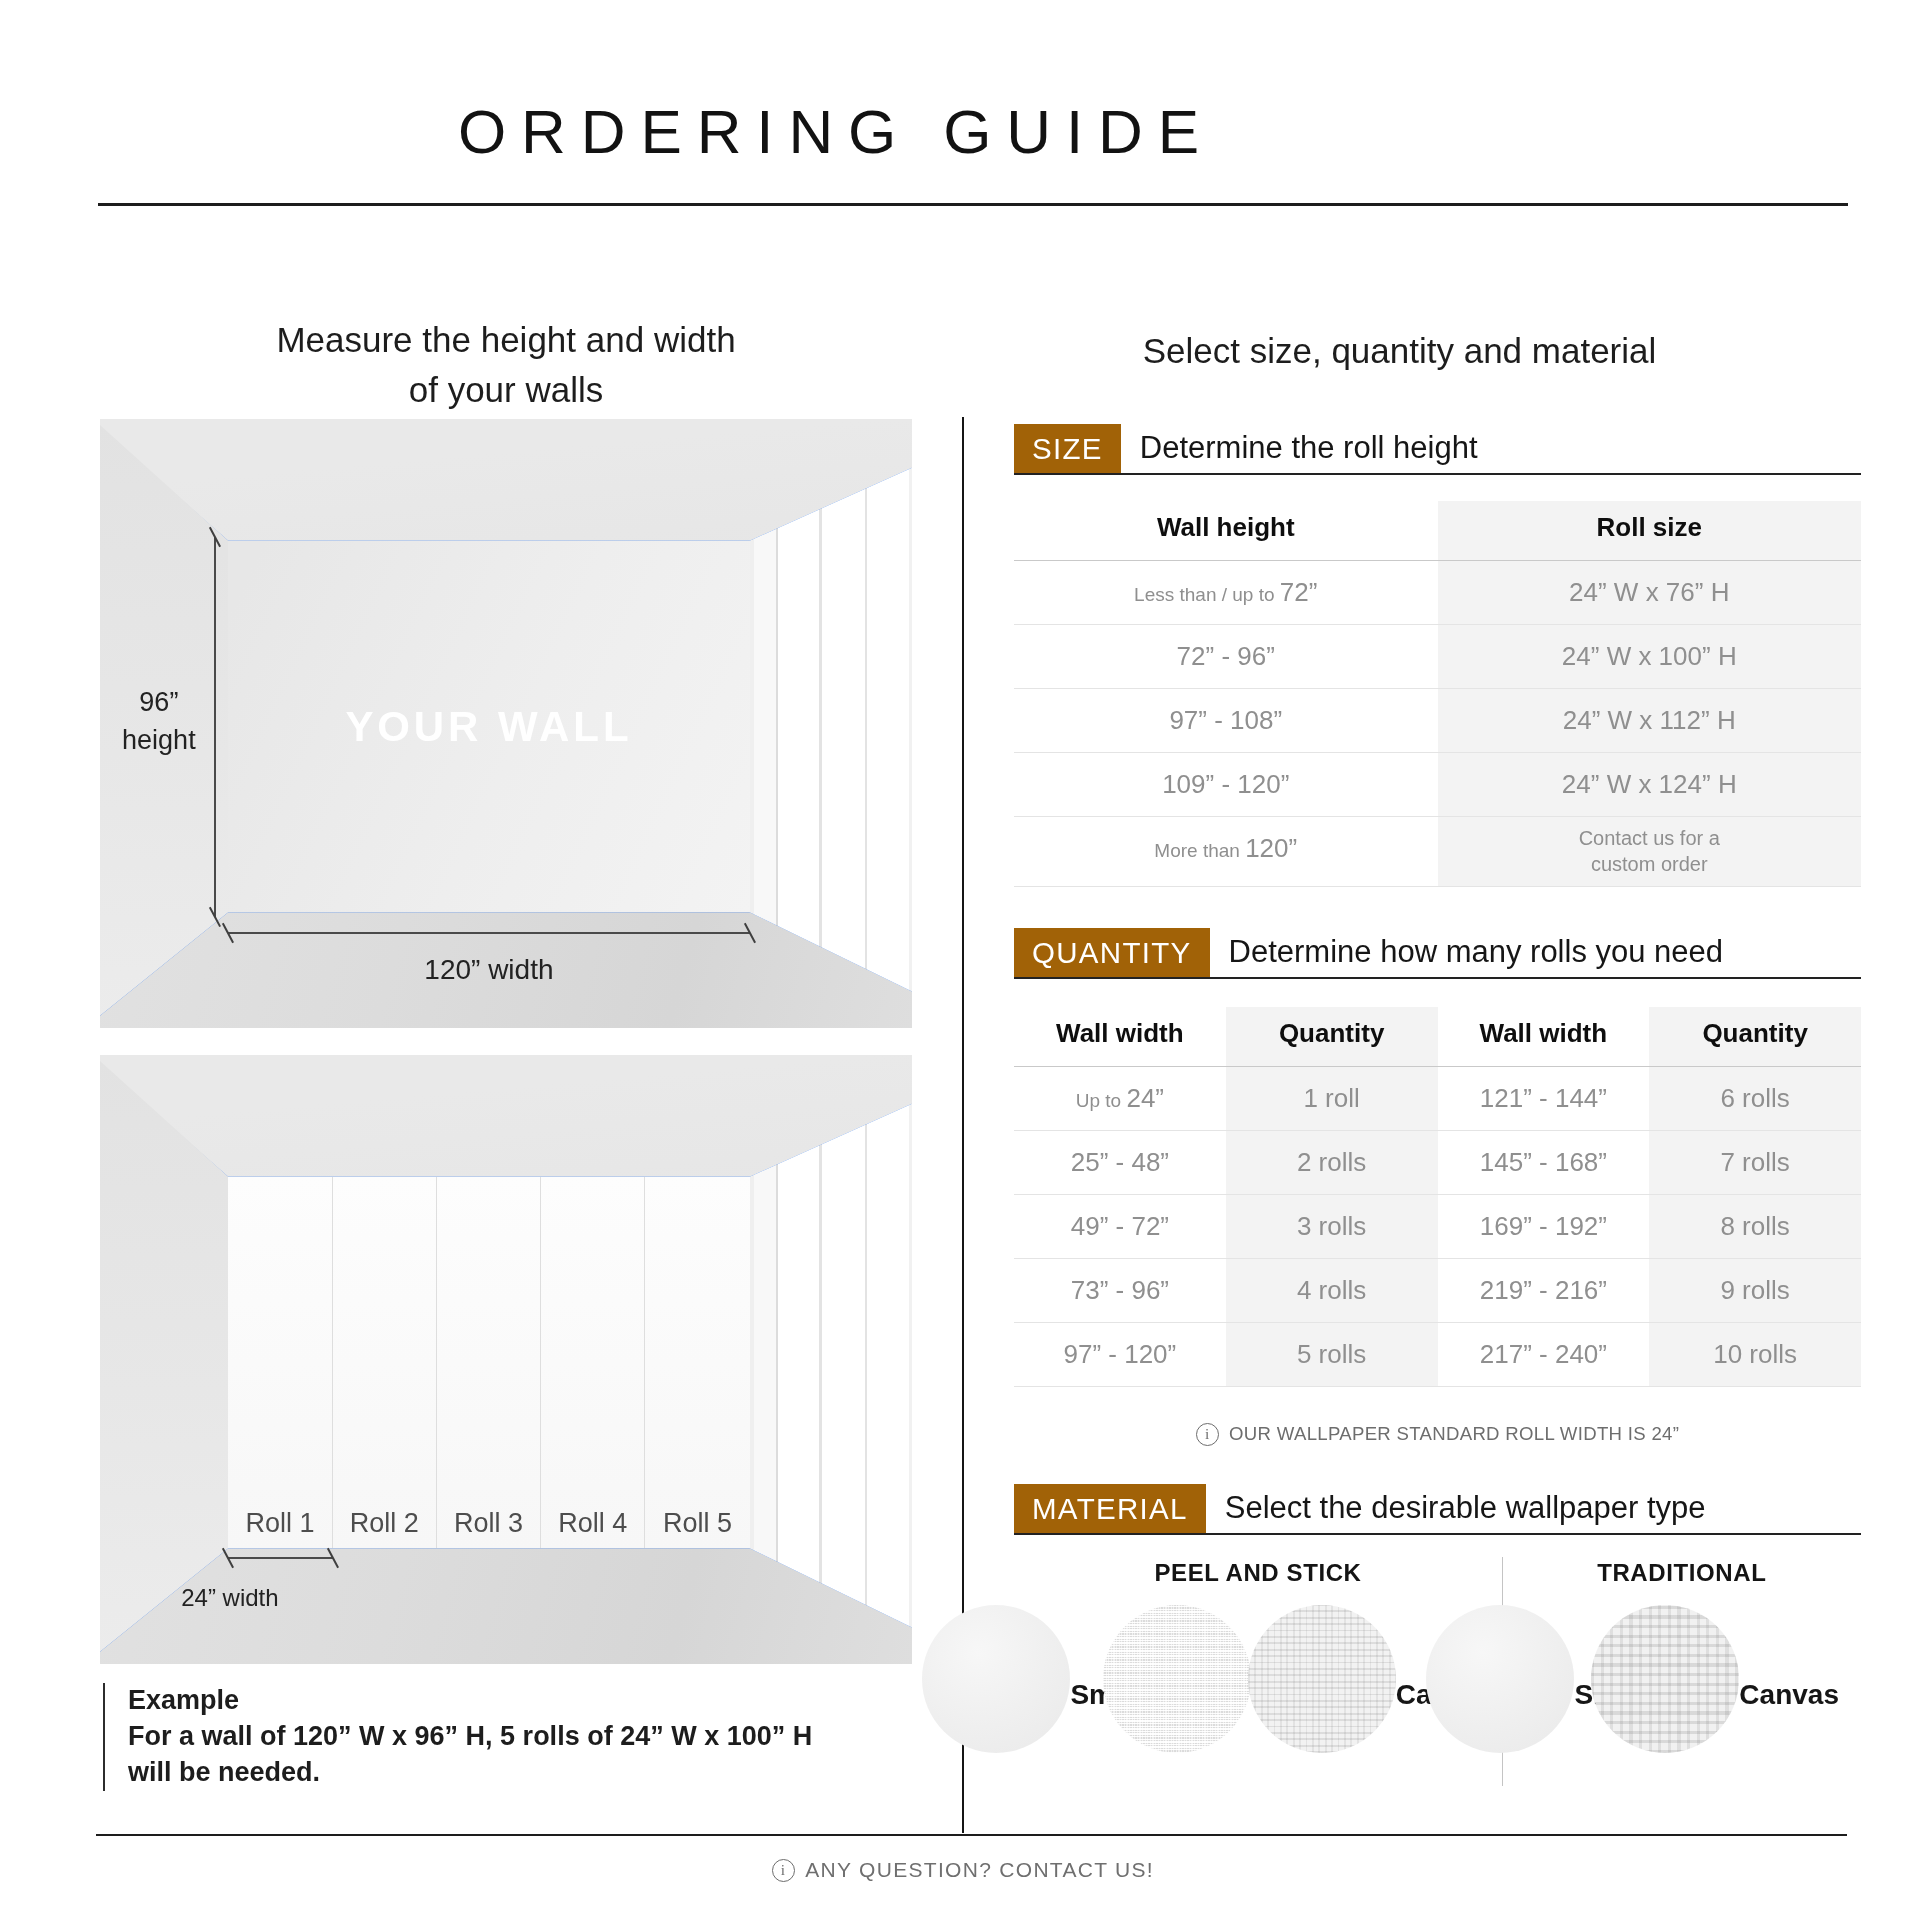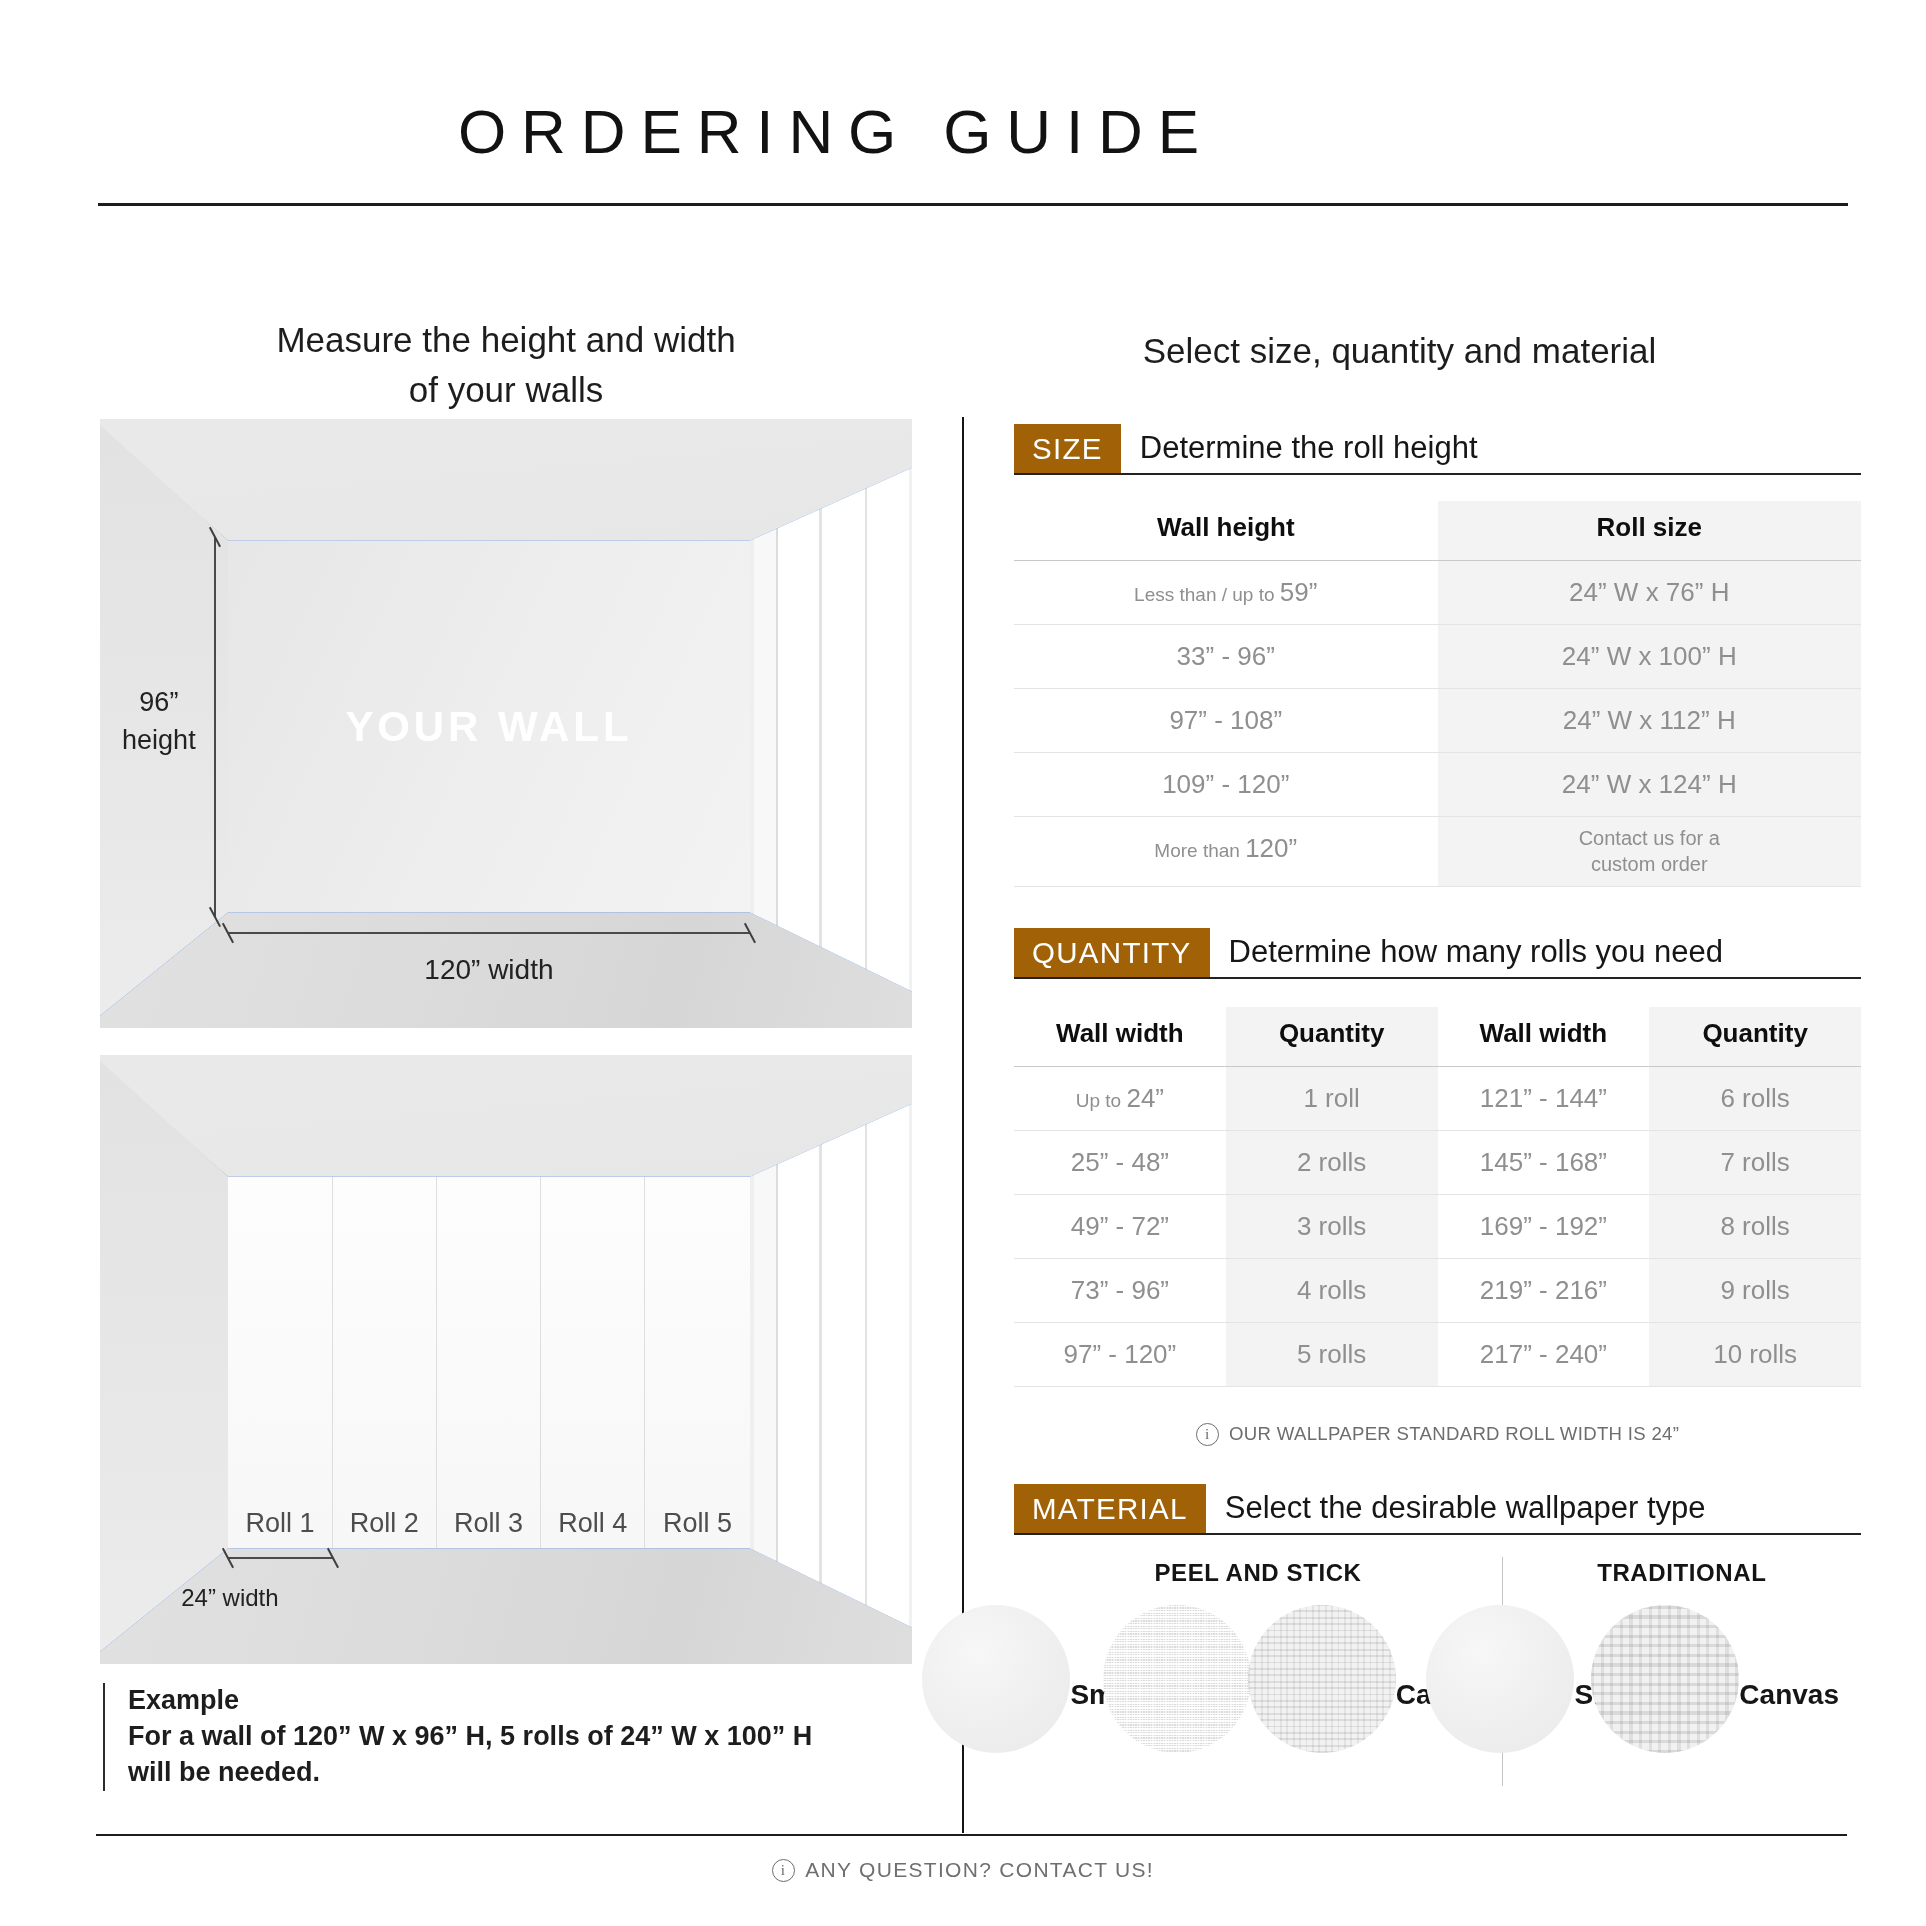--- a/index.html
+++ b/index.html
@@ -255,24 +255,24 @@
 
   <div class="section size-section">
     <div class="sec-head">
       <span class="badge">SIZE</span>
       <span class="sec-title">Determine the roll height</span>
     </div>
     <div class="tbl size-tbl">
       <div class="th">Wall height</div>
       <div class="th shaded">Roll size</div>
 
-      <div class="td"><span class="pre">Less than / up to </span><span>59”</span></div>
+      <div class="td"><span class="pre">Less than / up to </span><span>72”</span></div>
       <div class="td shaded">24” W x 76” H</div>
 
-      <div class="td"><span class="pre"></span><span>33” - 96”</span></div>
+      <div class="td"><span class="pre"></span><span>72” - 96”</span></div>
       <div class="td shaded">24” W x 100” H</div>
 
       <div class="td"><span class="pre"></span><span>97” - 108”</span></div>
       <div class="td shaded">24” W x 112” H</div>
 
       <div class="td"><span class="pre"></span><span>109” - 120”</span></div>
       <div class="td shaded">24” W x 124” H</div>
 
       <div class="td"><span class="pre">More than </span><span>120”</span></div>
       <div class="td shaded contact">Contact us for a

